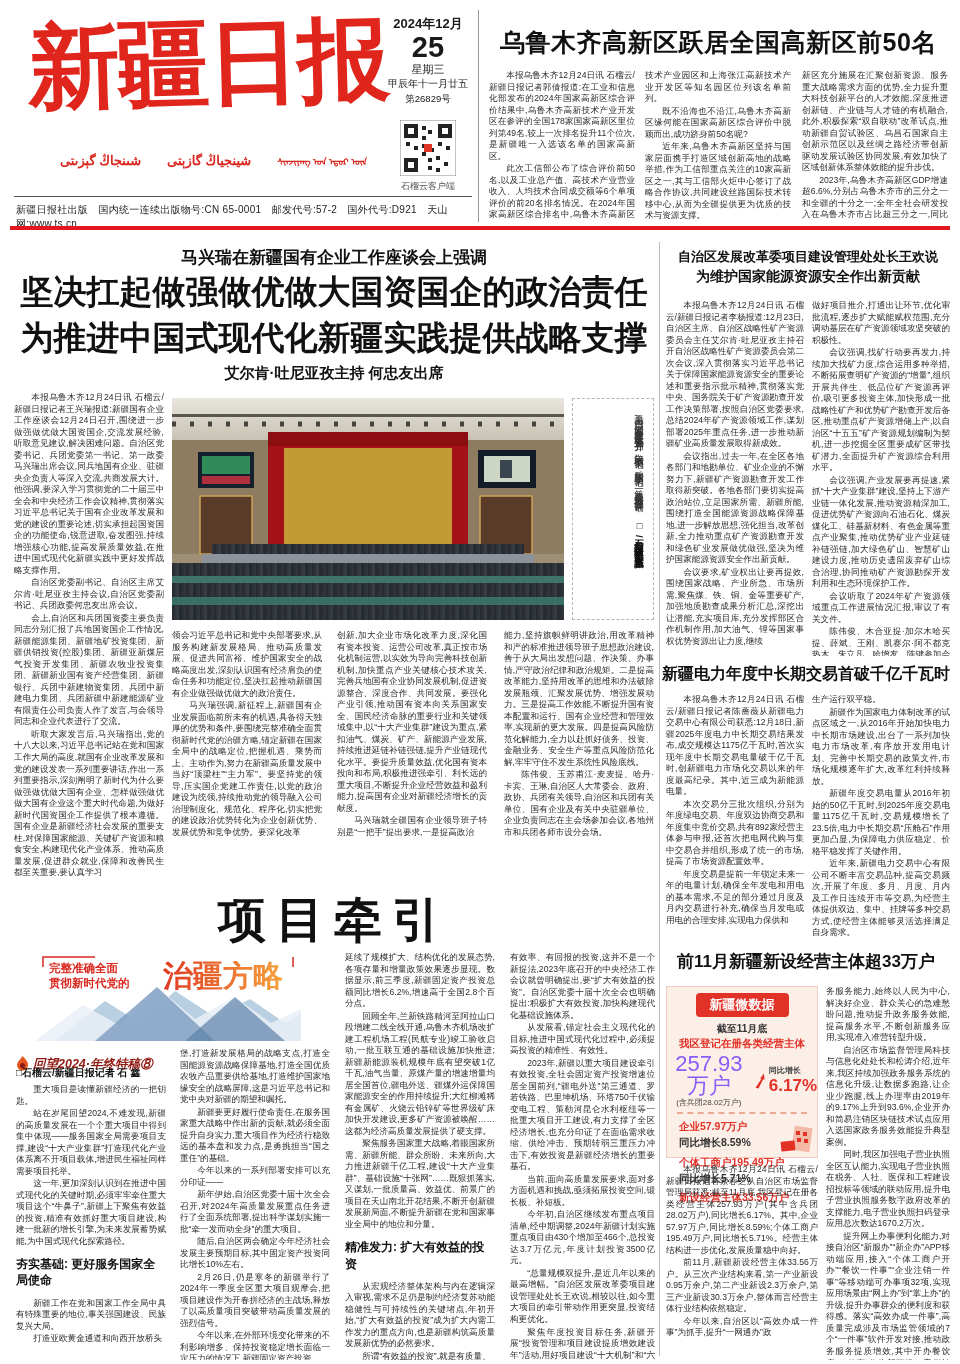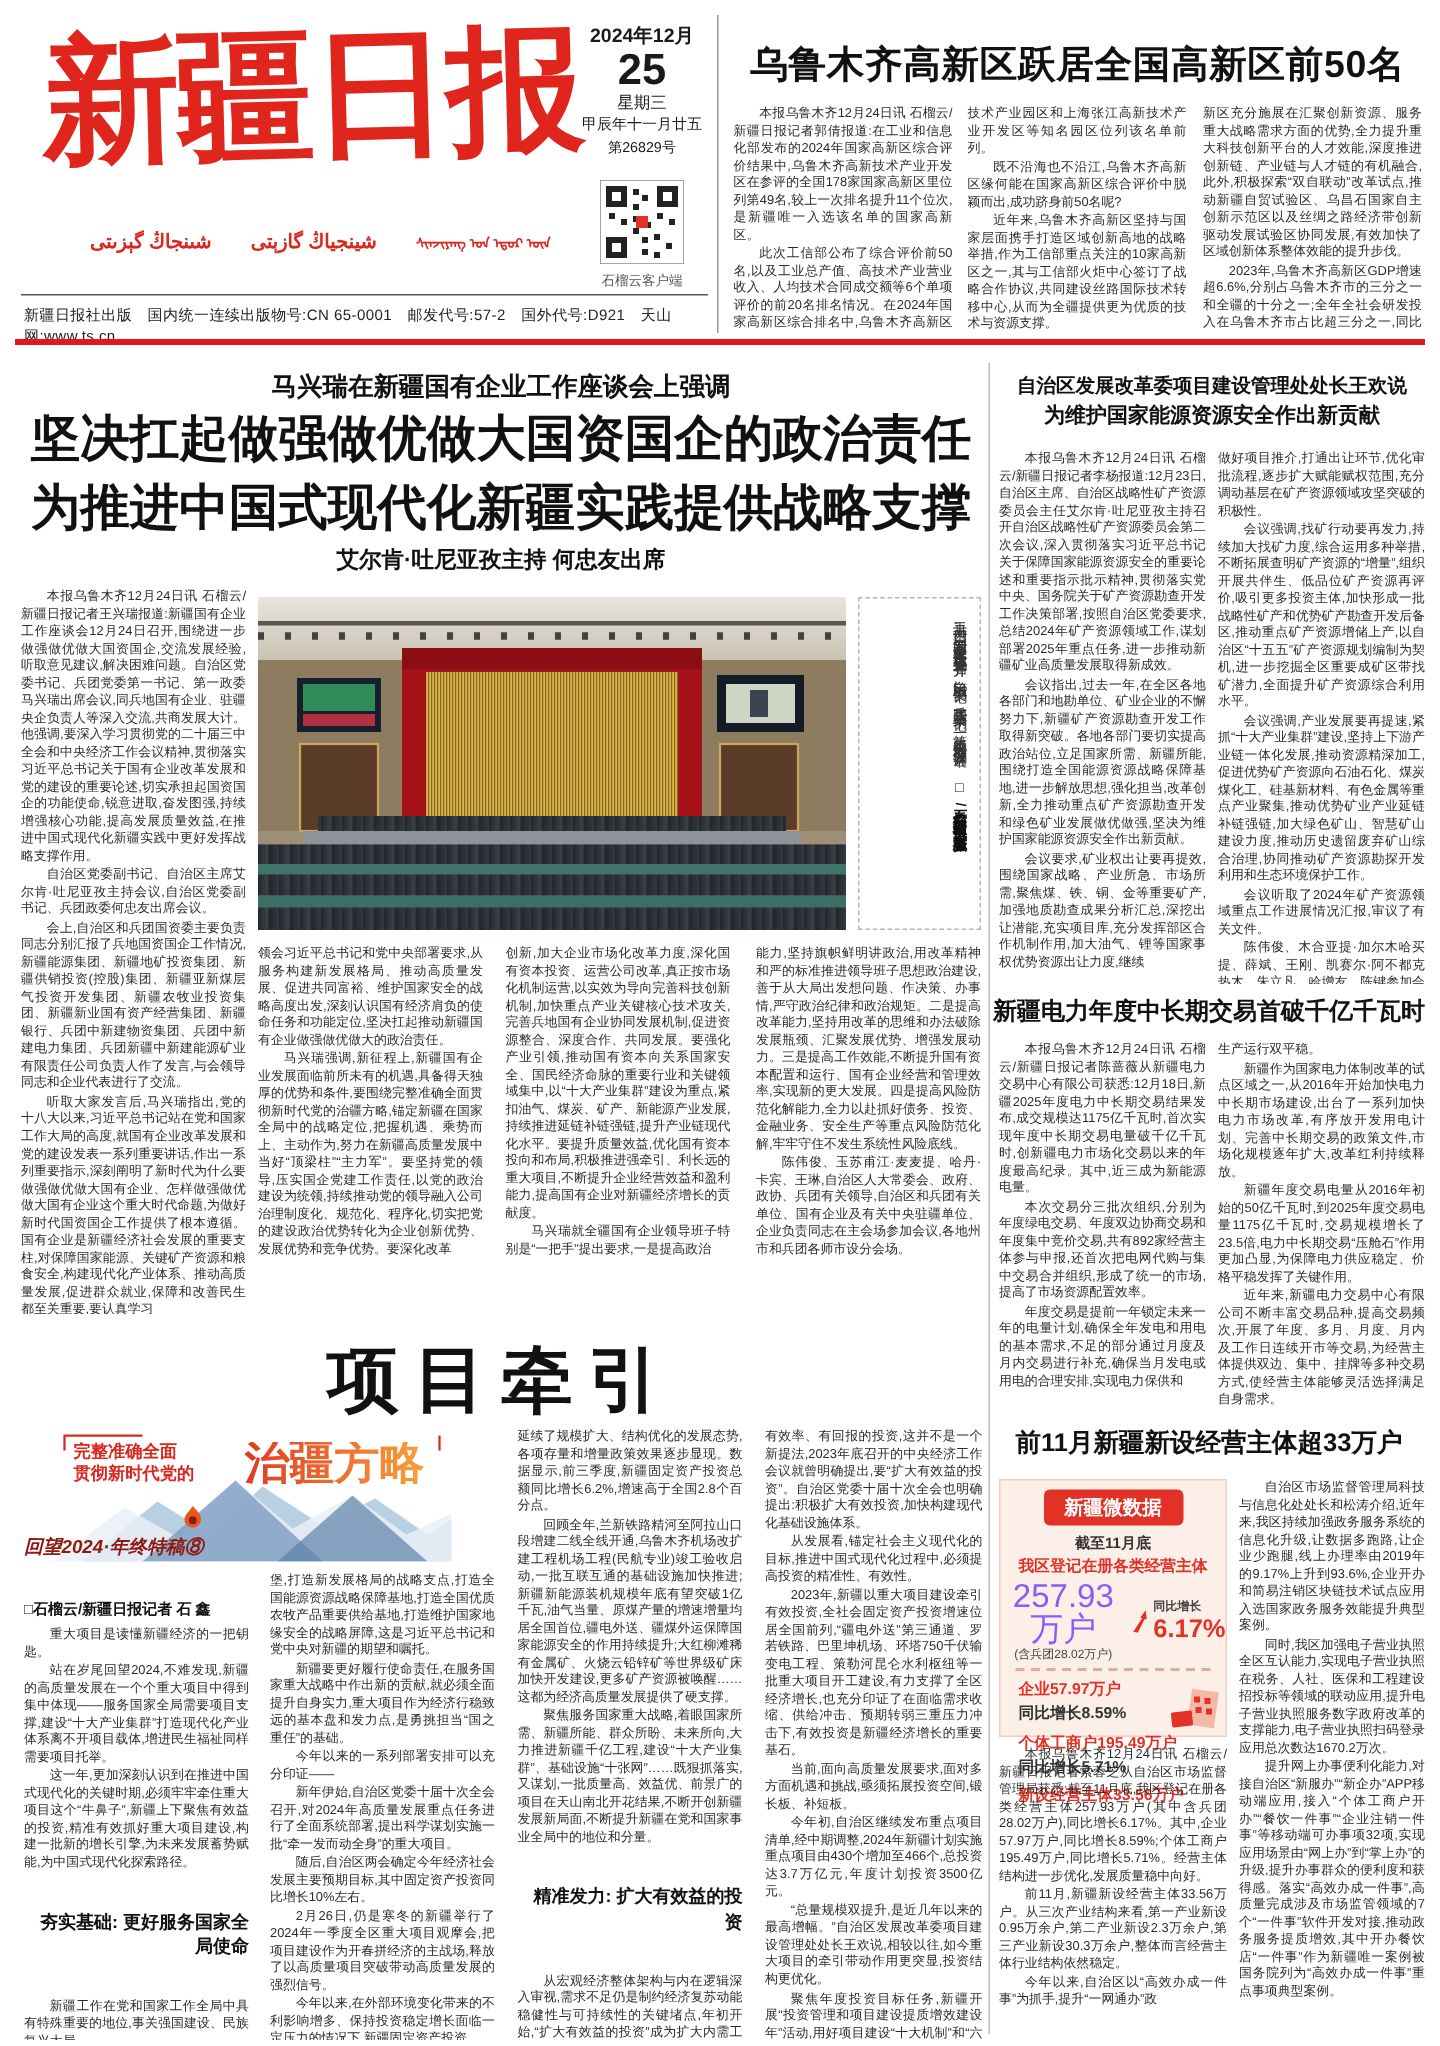--- a/index.html
+++ b/index.html
@@ -3,22 +3,22 @@
 <meta charset="utf-8">
 <style>
   html,body{margin:0;padding:0;background:#e9e9e9;}
   .page{position:relative;width:960px;height:1364px;margin:0 auto;background:#fff;
         font-family:"Liberation Sans",sans-serif;color:#262626;overflow:hidden;}
   .abs{position:absolute;}
   
   .col{text-align:justify;font-size:8.6px;line-height:1.34;overflow:hidden;color:#2b2b2b;}
   .col p{margin:0 0 1px 0;text-indent:2em;}
   .col p.noindent{text-indent:0;}
-  .col p.colsub{text-indent:0;text-align:right;font-weight:bold;font-size:12px;
-                line-height:1.35;margin:26px 0;color:#111;}
+  .col p.colsub{text-indent:0;text-align:left;font-weight:bold;font-size:12px;
+                line-height:1.35;margin:9px 0;color:#111;}
   
   .h-serif{font-family:"Liberation Serif",serif;font-weight:900;color:#111;}
   .h-sans{font-weight:900;color:#111;}
   .kicker{font-weight:bold;color:#111;text-align:center;}
   .vline{border-left:1px solid #999;}
   .hline{border-top:1px solid #555;}
   .redrule{background:#e2161d;}
   
   .mast-title{font-family:"Liberation Serif",serif;font-weight:900;color:#e0251c;
               font-size:92px;letter-spacing:-2px;line-height:1;transform:rotate(-1.5deg);
@@ -264,20 +264,21 @@
       <rect x="2" y="18" width="14" height="10" rx="1" fill="#e23127" transform="rotate(-6 9 23)"></rect>
     </svg>
   </div>
 
   <div class="abs col" style="left:666px;top:1164px;width:152px;height:196px;">
       <p>本报乌鲁木齐12月24日讯 石榴云/新疆日报记者索蓉芝从自治区市场监督管理局获悉:截至11月底,我区登记在册各类经营主体257.93万户(其中含兵团28.02万户),同比增长6.17%。其中,企业57.97万户,同比增长8.59%;个体工商户195.49万户,同比增长5.71%。经营主体结构进一步优化,发展质量稳中向好。</p>
       <p>前11月,新疆新设经营主体33.56万户。从三次产业结构来看,第一产业新设0.95万余户,第二产业新设2.3万余户,第三产业新设30.3万余户,整体而言经营主体行业结构依然稳定。</p>
       <p>今年以来,自治区以“高效办成一件事”为抓手,提升“一网通办”政</p>
     </div>
   <div class="abs col" style="left:826px;top:986px;width:124px;height:374px;">
+      <p class="noindent">务服务能力,始终以人民为中心,解决好企业、群众关心的急难愁盼问题,推动提升政务服务效能,提高服务水平,不断创新服务应用,实现准入准营转型升级。</p>
       <p>自治区市场监督管理局科技与信息化处处长和松涛介绍,近年来,我区持续加强政务服务系统的信息化升级,让数据多跑路,让企业少跑腿,线上办理率由2019年的9.17%上升到93.6%,企业开办和简易注销区块链技术试点应用入选国家政务服务效能提升典型案例。</p>
       <p>同时,我区加强电子营业执照全区互认能力,实现电子营业执照在税务、人社、医保和工程建设招投标等领域的联动应用,提升电子营业执照服务数字政府改革的支撑能力,电子营业执照扫码登录应用总次数达1670.2万次。</p>
       <p>提升网上办事便利化能力,对接自治区“新服办”“新企办”APP移动端应用,接入“个体工商户开办”“餐饮一件事”“企业注销一件事”等移动端可办事项32项,实现应用场景由“网上办”到“掌上办”的升级,提升办事群众的便利度和获得感。落实“高效办成一件事”,高质量完成涉及市场监管领域的7个“一件事”软件开发对接,推动政务服务提质增效,其中开办餐饮店“一件事”作为新疆唯一案例被国务院列为“高效办成一件事”重点事项典型案例。</p>
     </div>
 
   <div class="abs h-sans" style="left:12px;top:888px;width:644px;font-size:48px;text-align:center;letter-spacing:10px;">项目牵引</div>
 
   <div class="abs" style="left:34px;top:952px;width:266px;height:88px;border:1px solid #fff;">
     <svg width="266" height="88" viewBox="0 0 266 88" style="position:absolute;left:0;top:0;">
       <path d="M8 14 L8 4 L60 4" stroke="#d8281f" stroke-width="1.5" fill="none"></path>
@@ -288,21 +289,21 @@
       <polygon points="60,88 122,34 180,88" fill="#7d9cc0" opacity="0.8"></polygon>
       <polygon points="150,88 200,44 250,88" fill="#5e81a8" opacity="0.7"></polygon>
     </svg>
     <div style="position:absolute;left:14px;top:8px;">
       <div class="gq-small">完整准确全面</div>
       <div class="gq-small">贯彻新时代党的</div>
     </div>
     <div class="gq-big" style="position:absolute;left:128px;top:8px;">治疆方略</div>
   </div>
 
-  <div class="abs" style="left:16px;top:1004px;display:flex;align-items:flex-end;gap:4px;flex-direction:column;">
+  <div class="abs" style="left:16px;top:1056px;display:flex;align-items:flex-start;gap:4px;">
     <svg width="13" height="15" viewBox="0 0 13 15">
       <path d="M6.5 0 C9 3 12 5 12 9 A5.5 5.5 0 0 1 1 9 C1 6 4 4 6.5 0 Z" fill="#e4571f"></path>
       <circle cx="6.5" cy="9.5" r="2.6" fill="#8f1a12"></circle>
     </svg>
     <span class="series-badge">回望2024·年终特稿⑧</span>
   </div>
   <div class="abs byline" style="left:16px;top:1066px;width:150px;">□石榴云/新疆日报记者 石 鑫</div>
 
   <div class="abs col" style="left:16px;top:1084px;width:150px;height:276px;">
       <p>重大项目是读懂新疆经济的一把钥匙。</p>

